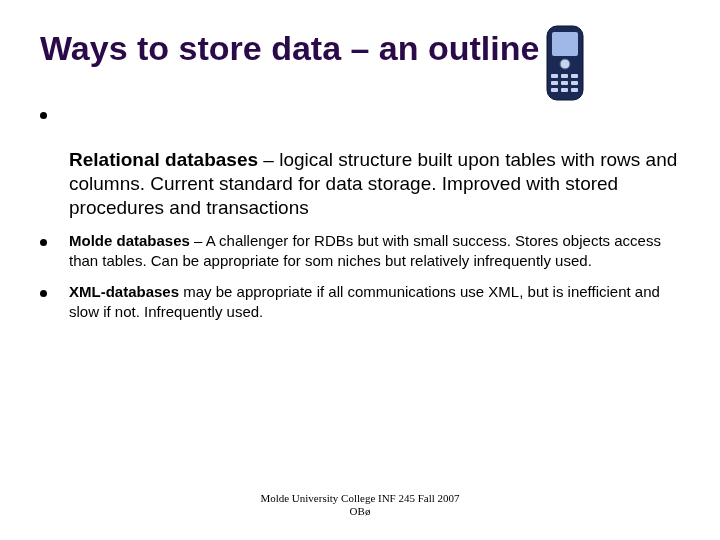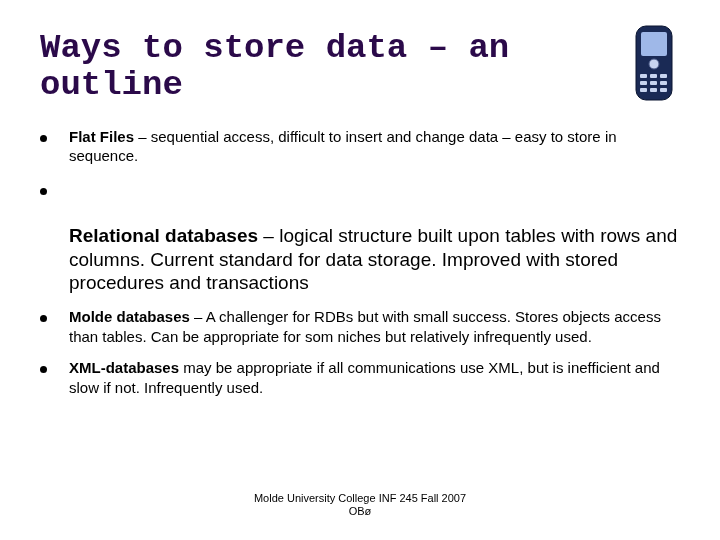--- a/index.html
+++ b/index.html
@@ -16,22 +16,21 @@
   .slide {
     padding: 30px 40px 0 40px;
     box-sizing: border-box;
     width: 100%;
     height: 100%;
     position: relative;
   }
   .title-row {
     display: flex;
     align-items: flex-start;
-    justify-content: space-between;
-    font-family: Liberation Mono, monospace;
+    justify-content: flex-start;
   }
   .title {
     font-size: 34px;
     font-weight: bold;
     color: #2b0a4a;
     margin: 0 0 22px 0;
     line-height: 1.1;
   }
   .phone-icon {
     width: 52px;
@@ -70,20 +69,21 @@
   .bold { font-weight: bold; }
   .footer {
     position: absolute;
     bottom: 22px;
     left: 0;
     width: 100%;
     text-align: center;
     font-size: 11px;
     color: #000;
     line-height: 1.2;
+    font-family: Liberation Serif, serif;
   }
 </style>
 </head>
 <body>
 
 <div class="slide">
 
   <div class="title-row">
     <h1 class="title">Ways to store data – an outline</h1>
     <div class="phone-icon">
@@ -99,26 +99,20 @@
         <rect x="32" y="57" width="7" height="4" rx="1" fill="#c8d4ef"></rect>
         <rect x="12" y="64" width="7" height="4" rx="1" fill="#c8d4ef"></rect>
         <rect x="22" y="64" width="7" height="4" rx="1" fill="#c8d4ef"></rect>
         <rect x="32" y="64" width="7" height="4" rx="1" fill="#c8d4ef"></rect>
       </svg>
     </div>
   </div>
 
   <ul class="bullets">
     <li>
-      <span class="dot"></span>
-      <span class="small-text">
-        <span class="bold">Flat Files</span><span> – sequential access, difficult to insert and change data – easy to store in sequence.</span>
-      </span>
-    </li>
-    <li>
       <span class="dot" style="margin-top:10px;"></span>
       <span class="large-text">
         <span class="bold">Relational databases</span><span> – logical structure built upon tables with rows and columns. Current standard for data storage. Improved with stored procedures and transactions</span>
       </span>
     </li>
     <li>
       <span class="dot"></span>
       <span class="small-text">
         <span class="bold">Molde databases</span><span> – A challenger for RDBs but with small success. Stores objects access than tables. Can be appropriate for som niches but relatively infrequently used.</span>
       </span>

